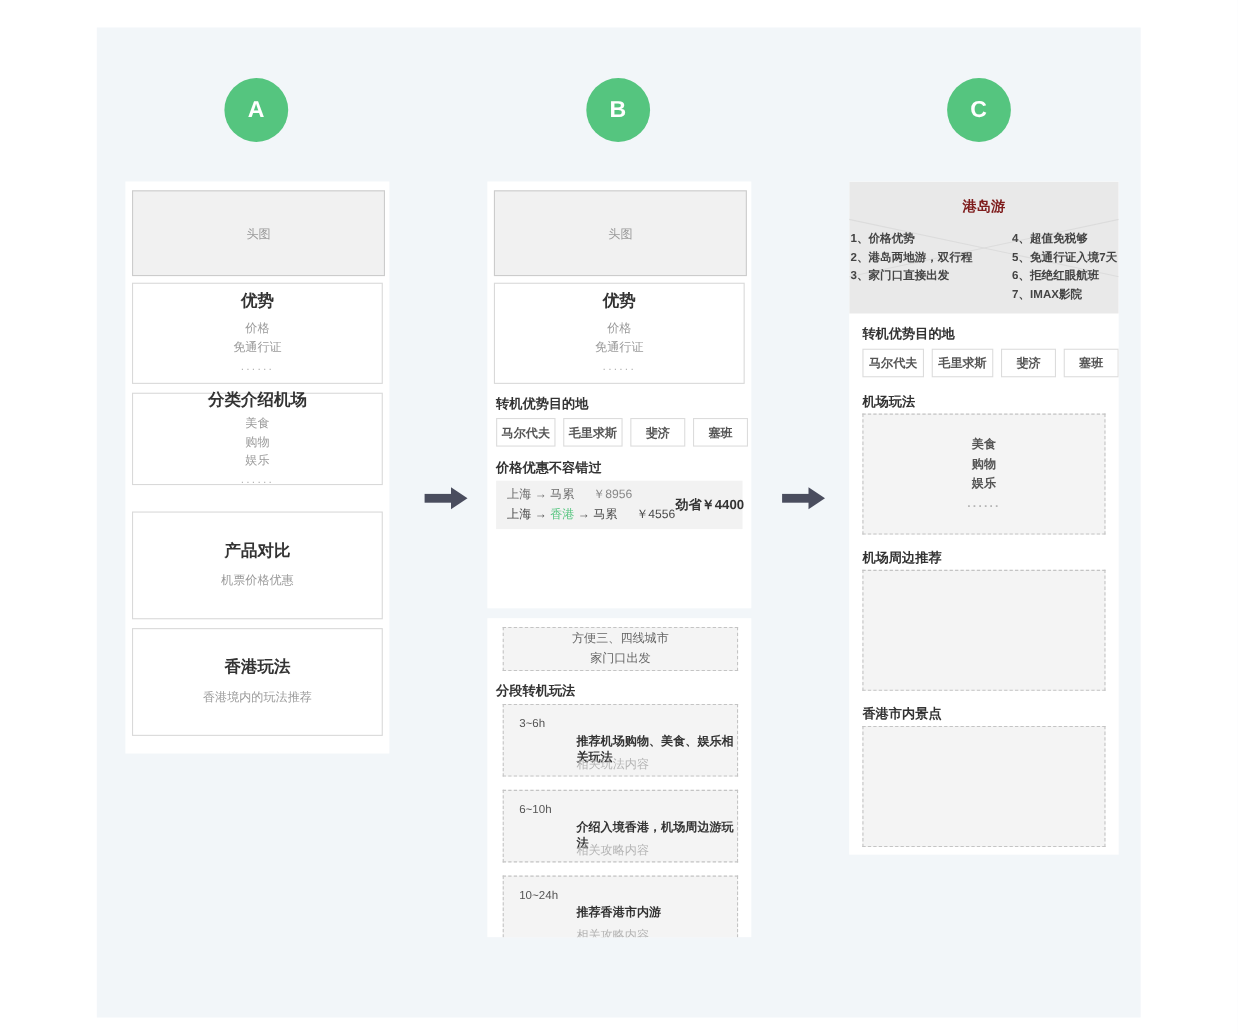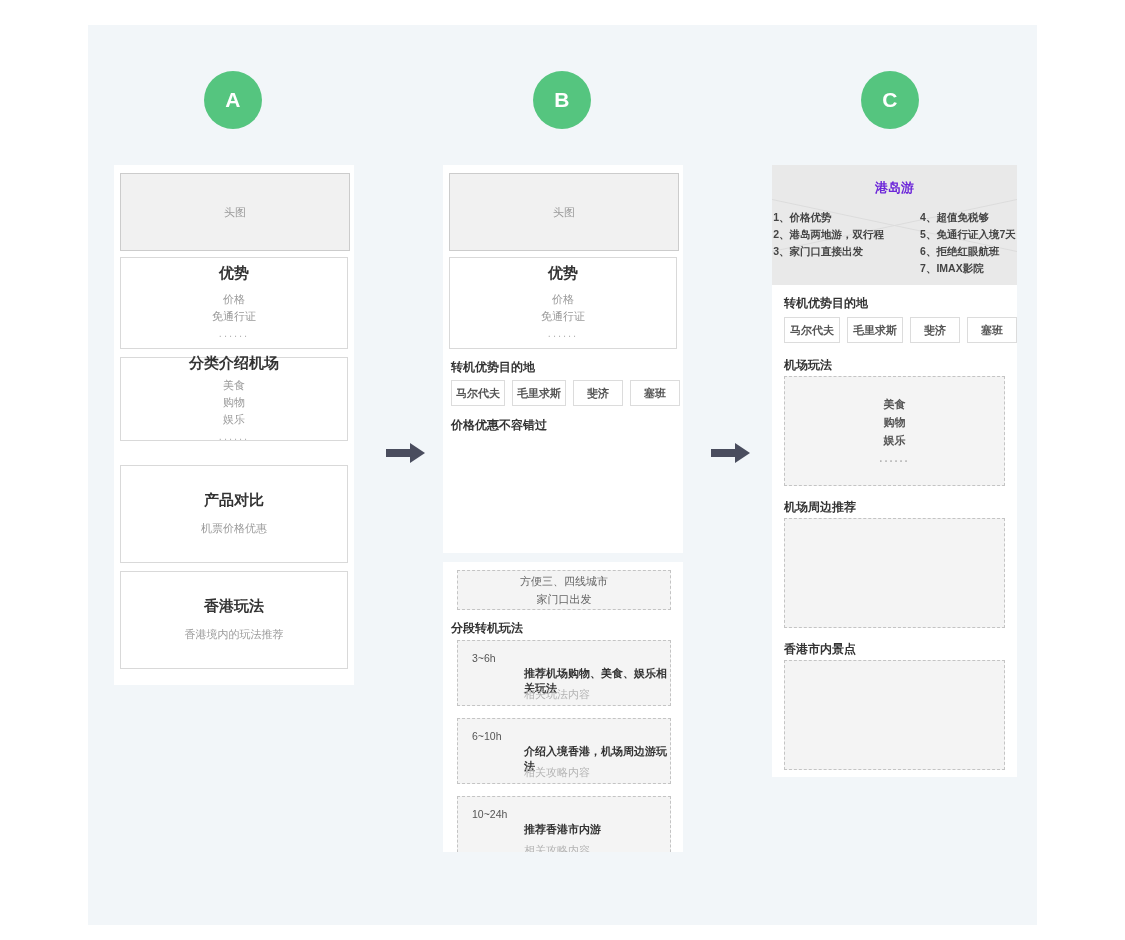--- a/index.html
+++ b/index.html
@@ -69,21 +69,21 @@
   .seg{border:1px dashed #c4c4c4;background:#f4f4f4;box-sizing:border-box;position:relative;}
   .seg .dur{position:absolute;left:14px;top:11px;font-size:10.5px;color:#555555;}
   .seg .head{position:absolute;left:66px;top:25px;font-size:11px;font-weight:bold;color:#333333;}
   .seg .body{position:absolute;left:66px;top:46px;font-size:11px;color:#b4b4b4;}
 
   
   .hero{position:relative;background:#e9e9e9;overflow:hidden;}
   .hero .x1,.hero .x2{position:absolute;left:-20%;top:50%;width:140%;height:1px;background:#dcdcdc;}
   .hero .x1{transform:rotate(12deg);}
   .hero .x2{transform:rotate(-12deg);}
-  .hero .htitle{position:absolute;left:0;right:0;top:14px;text-align:center;font-size:13px;font-weight:bold;color:#6d28d9;}
+  .hero .htitle{position:absolute;left:0;right:0;top:14px;text-align:center;font-size:13px;font-weight:bold;color:#7f1d1d;}
   .hero .cols{position:absolute;left:0;right:0;top:44px;display:flex;justify-content:center;gap:36px;}
   .hero .cols ol{margin:0;padding:0;list-style:none;font-size:10.5px;color:#444444;line-height:17px;font-weight:bold;}
   .cdash{border:1px dashed #c4c4c4;background:#f4f4f4;box-sizing:border-box;
     display:flex;align-items:center;justify-content:center;}
   .cdash .inner{font-size:11px;color:#555555;line-height:18px;text-align:center;font-weight:bold;}
 </style>
 </head>
 <body>
 
 <div class="stage">
@@ -159,20 +159,33 @@
 
     <div class="chiprow" style="position:absolute;left:8px;top:215px;">
       <div class="chip" style="width:54px;">马尔代夫</div>
       <div class="chip" style="width:54px;">毛里求斯</div>
       <div class="chip" style="width:50px;">斐济</div>
       <div class="chip" style="width:50px;">塞班</div>
     </div>
 
     <div class="sect-title" style="position:absolute;left:8px;top:252px;">价格优惠不容错过</div>
 
+    <div class="priceblock" style="position:absolute;left:8px;top:272px;width:224px;height:44px;">
+      <div>
+        <div class="prow">
+          <span class="city">上海 → 马累</span>
+          <span class="amt">￥8956</span>
+        </div>
+        <div class="prow bold">
+          <span class="city">上海 → </span><span class="hk">香港</span><span class="city"> → 马累</span>
+          <span class="amt">￥4556</span>
+        </div>
+      </div>
+      <div class="save">劲省￥4400</div>
+    </div>
 
   </div>
 
   <div class="card" style="left:443px;top:562px;width:240px;height:290px;">
     <div class="dashbox dash-center" style="position:absolute;left:14px;top:8px;width:214px;height:40px;">
       <div>方便三、四线城市</div>
       <div>家门口出发</div>
     </div>
 
     <div class="sect-title" style="position:absolute;left:8px;top:58px;">分段转机玩法</div>

